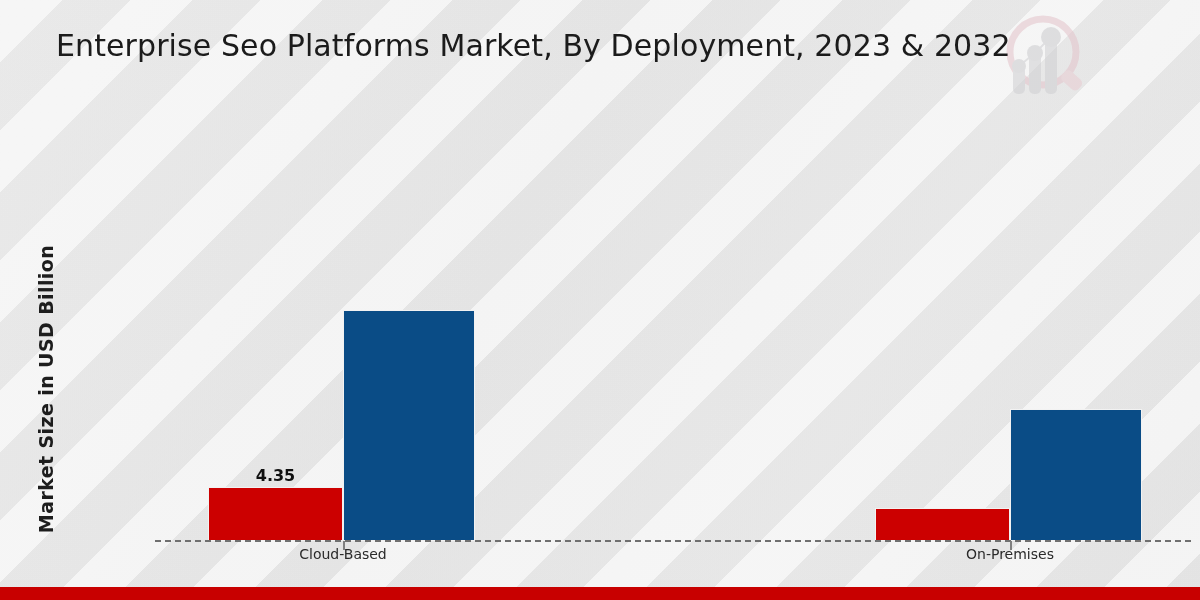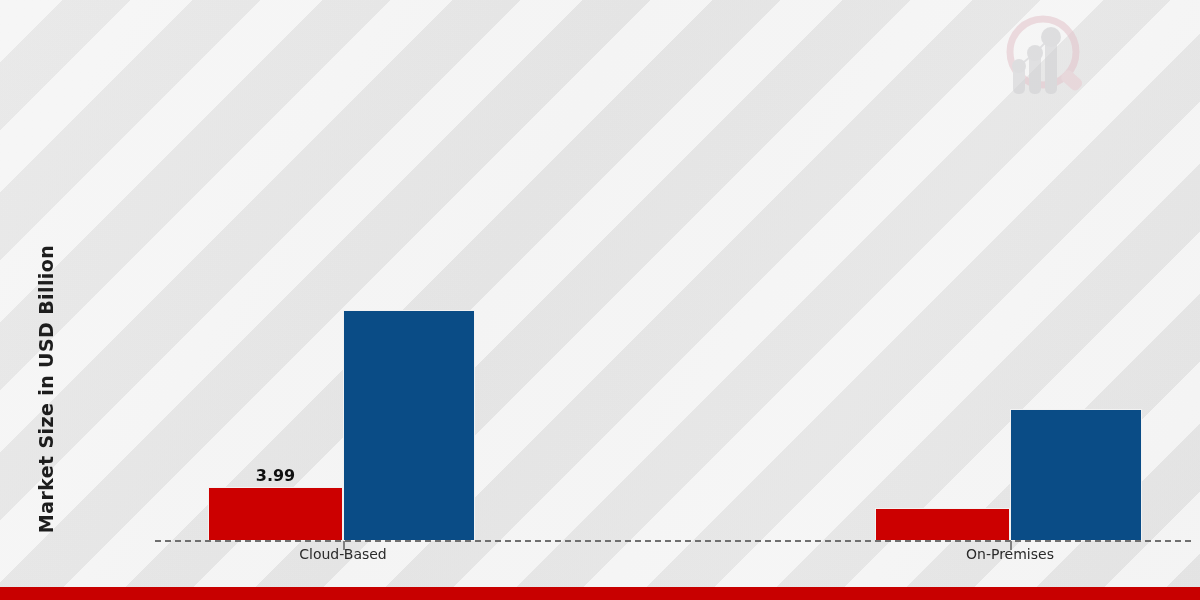--- a/index.html
+++ b/index.html
@@ -161,28 +161,29 @@
         <path d="M24 58 L40 45 L56 29"></path>
       </g>
       <g fill="#cbcbce">
         <circle cx="24" cy="58" r="7"></circle>
         <circle cx="40" cy="45" r="8"></circle>
         <circle cx="56" cy="29" r="10"></circle>
       </g>
     </svg>
   </div>
 
+  <div class="chart-title">Enterprise Seo Platforms Market, By Deployment, 2023 &amp; 2032</div>
 
 
   <div class="plot">
 
     <div class="y-axis-title">Market Size in USD Billion</div>
 
     <div class="bar" style="left:208px; top:487px; width:135px; height:54px; background:#cc0000;"></div>
-    <div class="bar-value" style="left:208px; top:466px; width:135px;">3.99</div>
+    <div class="bar-value" style="left:208px; top:466px; width:135px;">4.35</div>
 
     <div class="bar" style="left:343px; top:310px; width:132px; height:231px; background:#0a4c86;"></div>
 
     <div class="bar" style="left:875px; top:508px; width:135px; height:33px; background:#cc0000;"></div>
 
     <div class="bar" style="left:1010px; top:409px; width:132px; height:132px; background:#0a4c86;"></div>
 
     <div class="axis-line"></div>
     <div class="tick" style="left:343px;"></div>
     <div class="tick" style="left:1010px;"></div>

